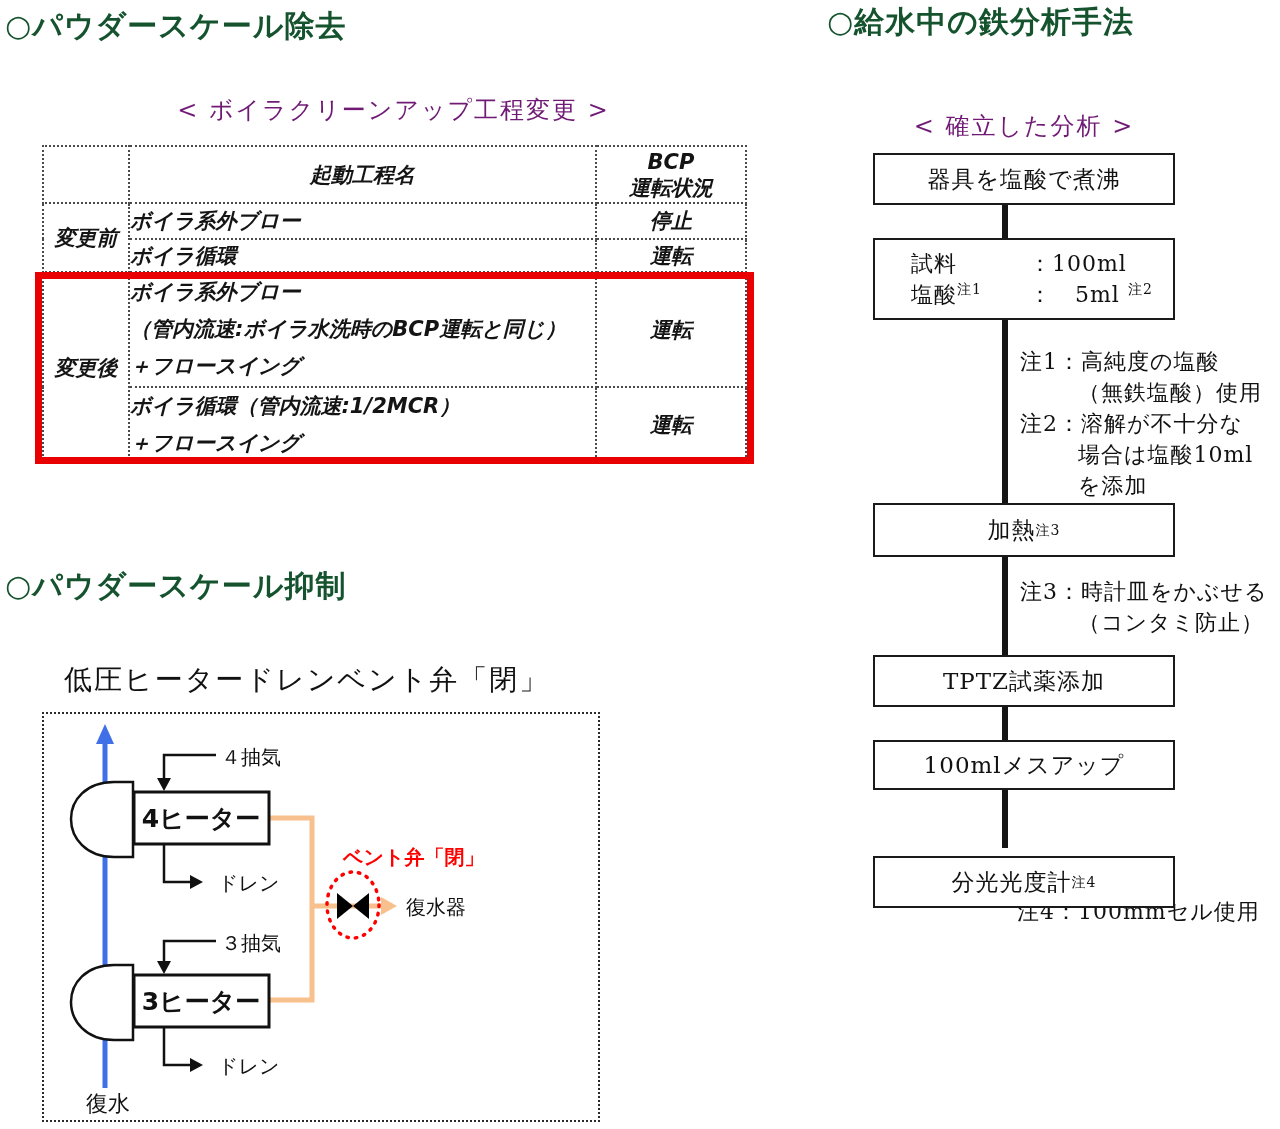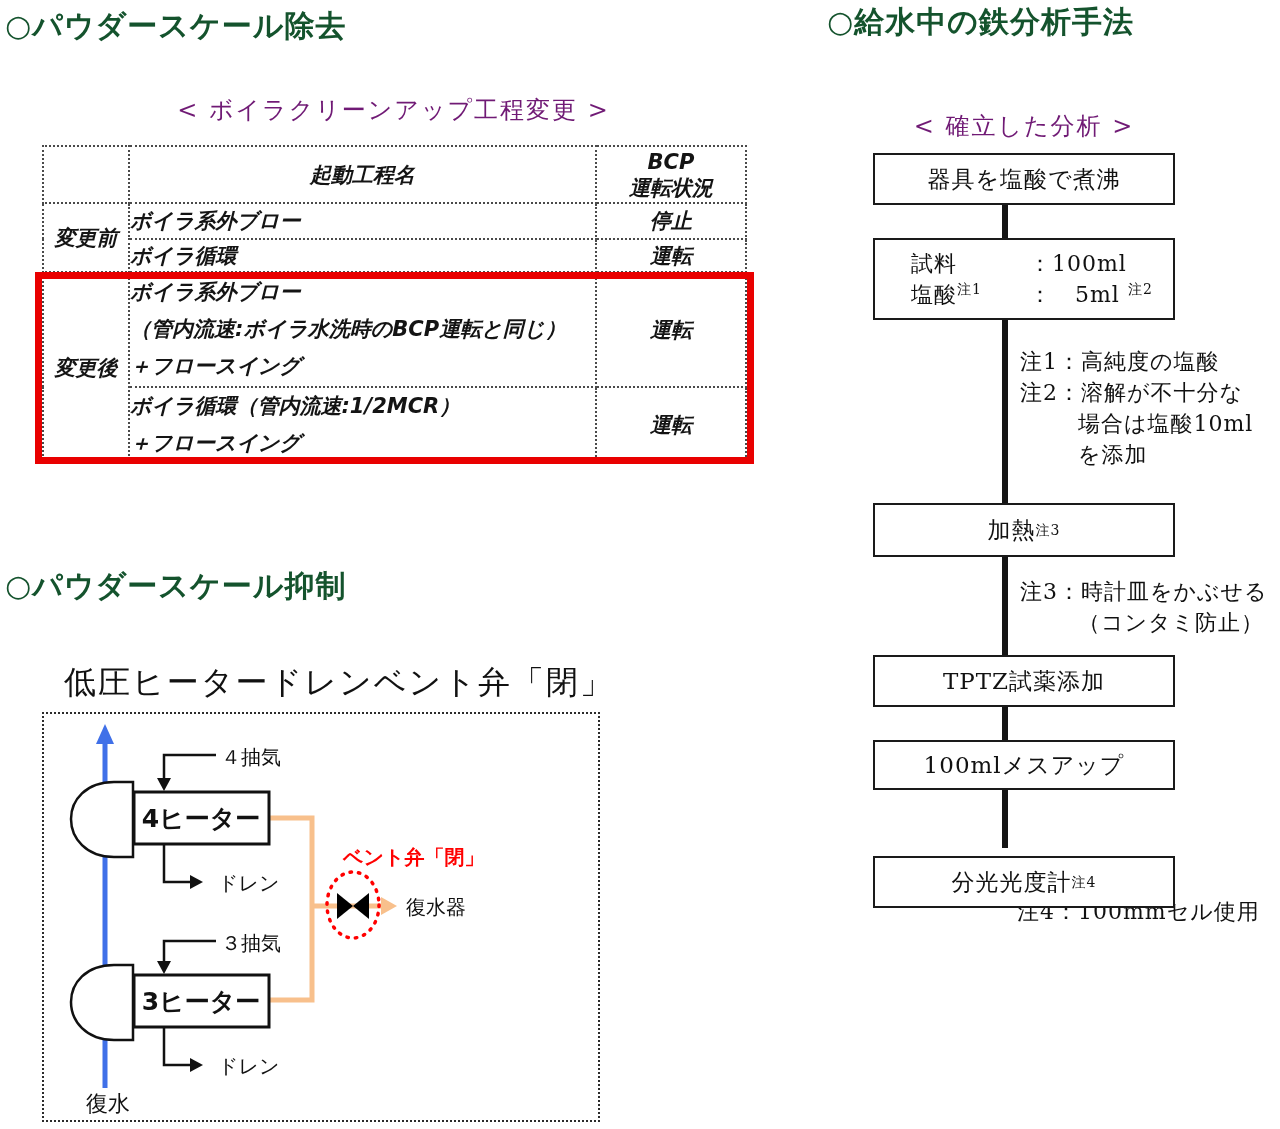--- a/index.html
+++ b/index.html
@@ -33,21 +33,21 @@
   .fbox.leftalign{justify-content:flex-start;padding-left:36px;letter-spacing:1px;}
   .fbox sup{font-size:14px;line-height:0;}
   .flbl{display:inline-block;width:118px;}
   .f2lines{line-height:31px;font-size:22px;}
   .note{font-family:"DejaVu Serif","Liberation Serif",serif;font-size:22px;color:#111;
         line-height:31px;letter-spacing:1px;white-space:nowrap;}
   .note .indent{padding-left:58px;}
 
   
   #pipe-frame{border:2px dotted #2b2b2b;box-sizing:border-box;background:#fff;}
-  .diag-caption{font-family:"DejaVu Serif","Liberation Serif",serif;font-size:32px;
+  .diag-caption{font-family:"DejaVu Serif","Liberation Serif",serif;font-size:28px;
         letter-spacing:2px;white-space:nowrap;color:#111;}
   svg text{font-family:"DejaVu Sans","Liberation Sans",sans-serif;}
 </style>
 </head>
 <body>
 
 <div id="page">
 
   <div class="abs h-title" style="left:5px;top:6px;">○パウダースケール除去</div>
 
@@ -173,20 +173,21 @@
 
   <div class="abs fbox" style="top:740px;height:50px;">100mlメスアップ</div>
 
   <div class="abs fbox" style="top:856px;height:52px;">
     <span>分光光度計</span>
       <sup>注4</sup>
   </div>
 
   <div class="abs note" style="left:1020px;top:346px;">
     <div>注1：高純度の塩酸</div>
+    <div class="indent">（無鉄塩酸）使用</div>
     <div>注2：溶解が不十分な</div>
     <div class="indent">場合は塩酸10ml</div>
     <div class="indent">を添加</div>
   </div>
 
   <div class="abs note" style="left:1020px;top:576px;">
     <div>注3：時計皿をかぶせる</div>
     <div class="indent">（コンタミ防止）</div>
   </div>
 

